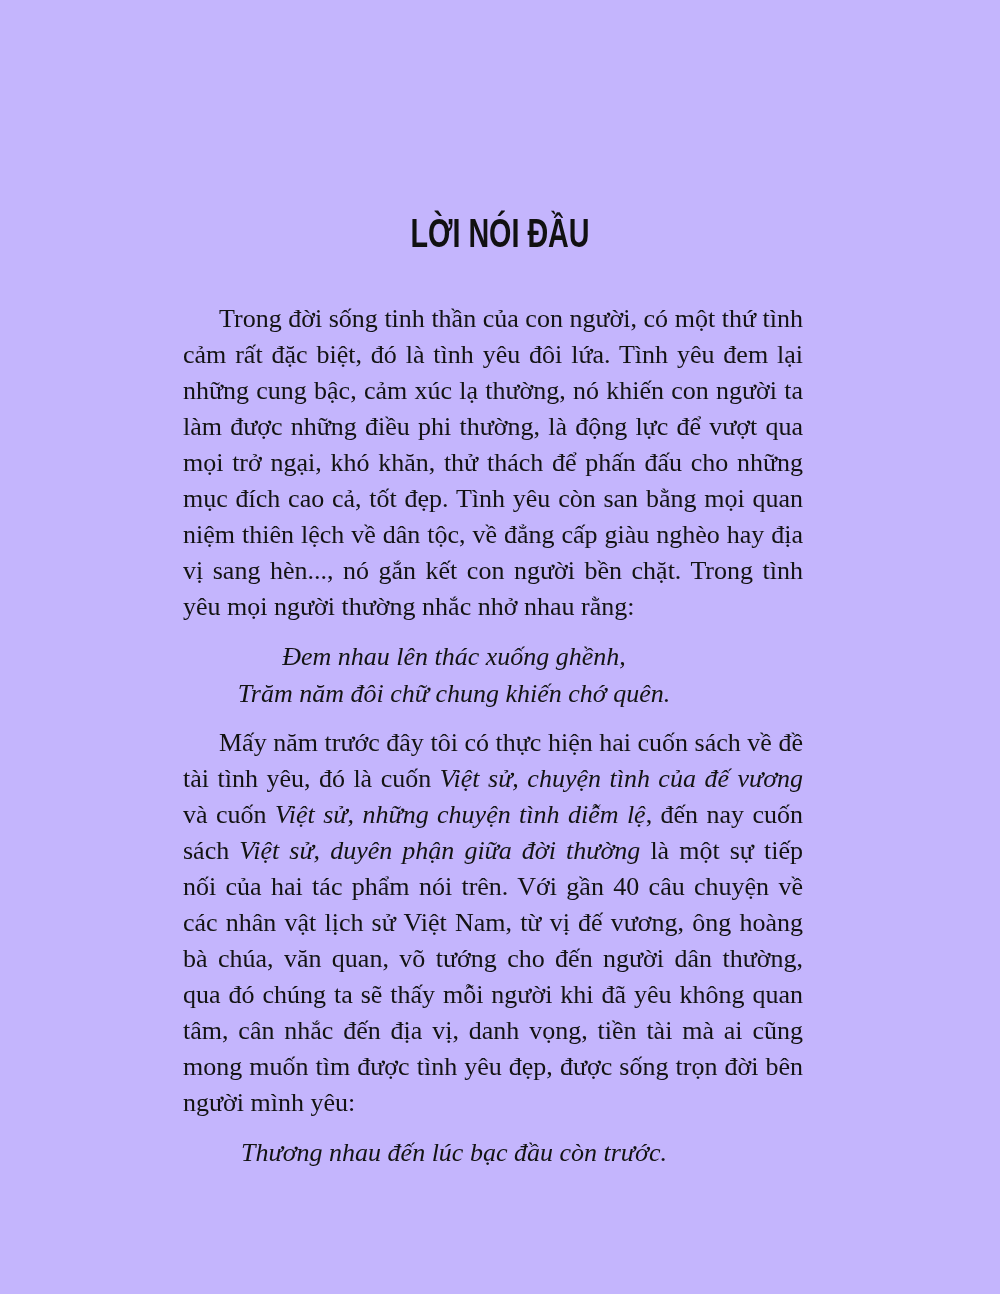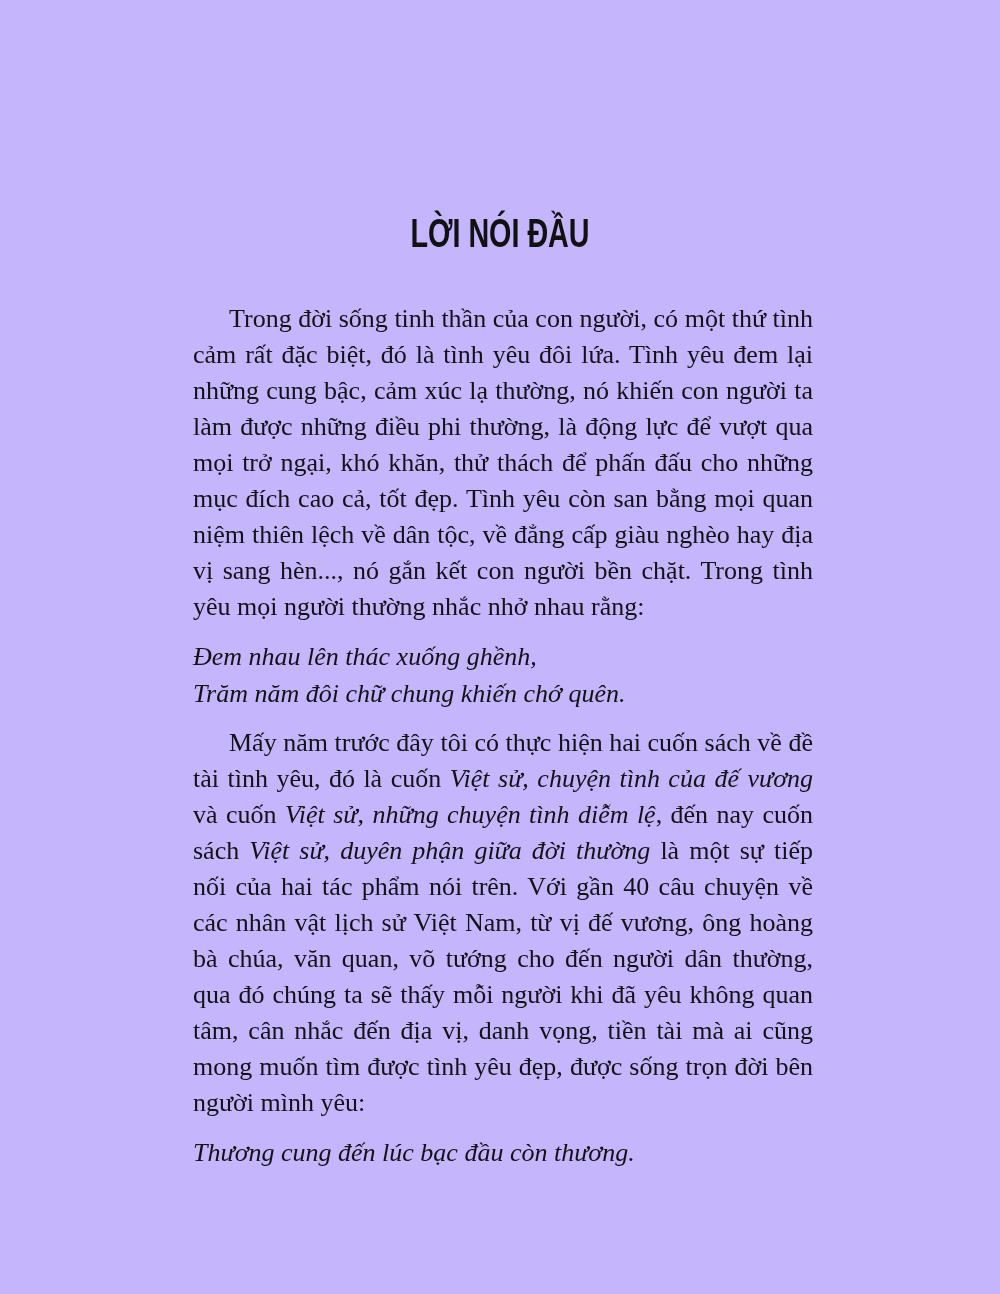--- a/index.html
+++ b/index.html
@@ -28,37 +28,37 @@
     font-size: 41px;
     letter-spacing: 0px;
     color: #111111;
     transform: scaleX(0.70);
     transform-origin: 50% 50%;
     white-space: nowrap;
   }
   .content {
     position: absolute;
     top: 301px;
-    left: 193px;
+    left: 183px;
     width: 620px;
   }
   .paragraph {
     margin: 0;
     font-size: 26px;
     line-height: 36px;
     text-align: justify;
     text-indent: 36px;
     color: #131313;
   }
   .paragraph em {
     font-style: italic;
   }
   .verse {
     margin: 13px 78px 13px 0;
-    text-align: left;
+    text-align: center;
     font-style: italic;
     font-size: 26px;
     line-height: 37px;
     color: #131313;
   }
   .verse-line {
     white-space: nowrap;
   }
 </style>
 </head>
@@ -67,16 +67,16 @@
 <div class="page">
   <h1 class="title">LỜI NÓI ĐẦU</h1>
   <div class="content">
       <p class="paragraph"><span>Trong đời sống tinh thần của con người, có một thứ tình cảm rất đặc biệt, đó là tình yêu đôi lứa. Tình yêu đem lại những cung bậc, cảm xúc lạ thường, nó khiến con người ta làm được những điều phi thường, là động lực để vượt qua mọi trở ngại, khó khăn, thử thách để phấn đấu cho những mục đích cao cả, tốt đẹp. Tình yêu còn san bằng mọi quan niệm thiên lệch về dân tộc, về đẳng cấp giàu nghèo hay địa vị sang hèn..., nó gắn kết con người bền chặt. Trong tình yêu mọi người thường nhắc nhở nhau rằng:</span></p>
       <div class="verse">
         <div class="verse-line">Đem nhau lên thác xuống ghềnh,</div>
         <div class="verse-line">Trăm năm đôi chữ chung khiến chớ quên.</div>
       </div>
       <p class="paragraph"><span>Mấy năm trước đây tôi có thực hiện hai cuốn sách về đề tài tình yêu, đó là cuốn </span><em>Việt sử, chuyện tình của đế vương</em><span> và cuốn </span><em>Việt sử, những chuyện tình diễm lệ</em><span>, đến nay cuốn sách </span><em>Việt sử, duyên phận giữa đời thường</em><span> là một sự tiếp nối của hai tác phẩm nói trên. Với gần 40 câu chuyện về các nhân vật lịch sử Việt Nam, từ vị đế vương, ông hoàng bà chúa, văn quan, võ tướng cho đến người dân thường, qua đó chúng ta sẽ thấy mỗi người khi đã yêu không quan tâm, cân nhắc đến địa vị, danh vọng, tiền tài mà ai cũng mong muốn tìm được tình yêu đẹp, được sống trọn đời bên người mình yêu:</span></p>
       <div class="verse">
-        <div class="verse-line">Thương cung đến lúc bạc đầu còn thương.</div>
+        <div class="verse-line">Thương nhau đến lúc bạc đầu còn trước.</div>
       </div>
     </div>
 </div>
 
 </body></html>

